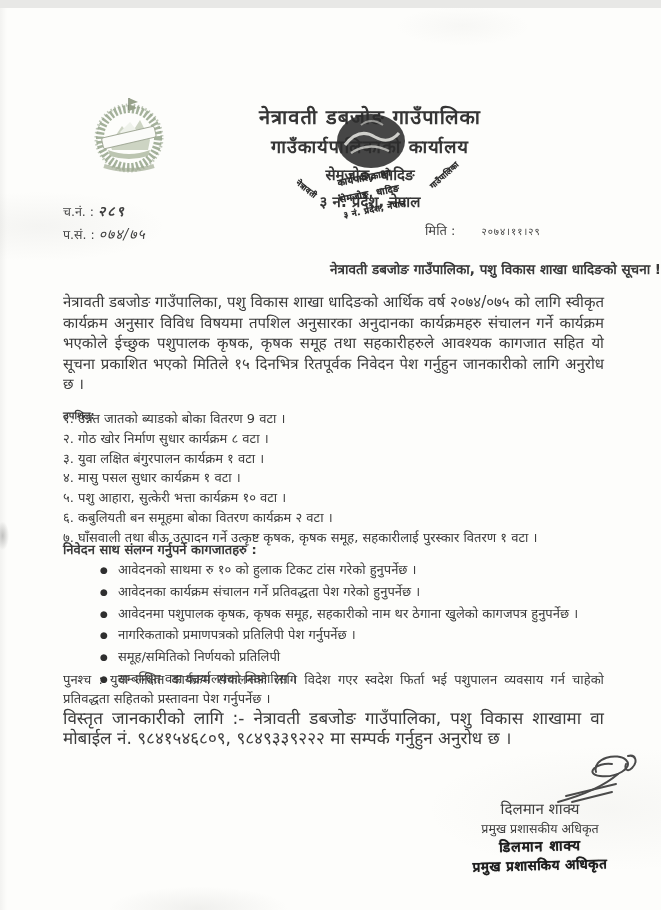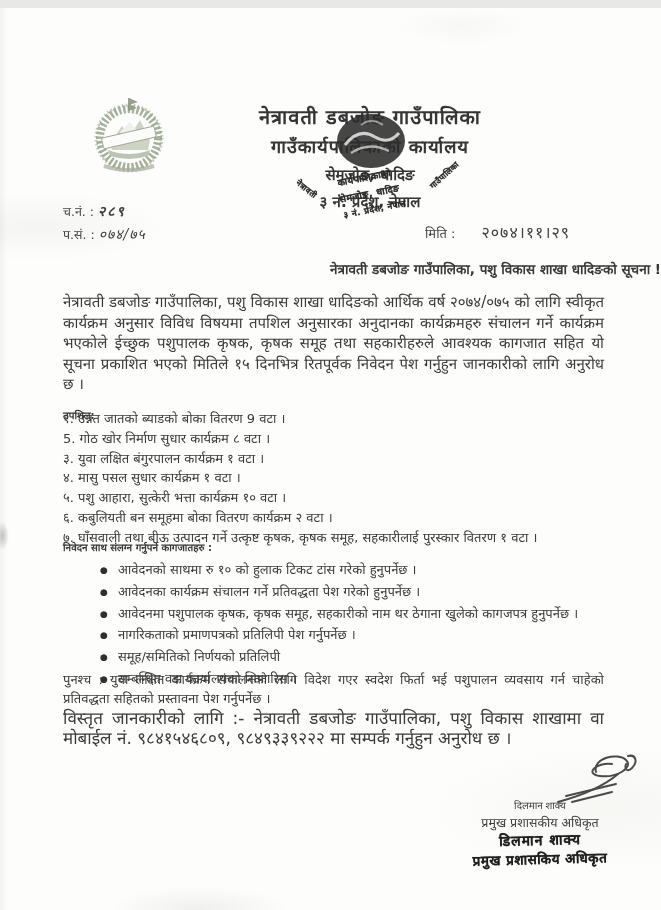--- a/index.html
+++ b/index.html
@@ -33,36 +33,36 @@
   .stamp .arcR{right:6px;top:58px;font-size:8px;transform:rotate(-42deg);}
   .stamp .l1{left:44px;top:60px;font-size:9.5px;transform:rotate(-11deg);}
   .stamp .l2{left:46px;top:76px;font-size:9.5px;transform:rotate(-11deg);}
   .stamp .l3{left:50px;top:92px;font-size:8.5px;transform:rotate(-11deg);}
   
   .meta-left{left:63px;top:192px;font-size:12.5px;line-height:23px;color:#444;}
   .hand{font-family:"DejaVu Serif","Liberation Serif",serif;font-style:italic;color:#3f3f3f;}
   .hand.big{font-size:14px;font-weight:bold;letter-spacing:2px;}
   .hand.mid{font-size:14px;letter-spacing:1px;}
   .meta-date{left:425px;top:213px;font-size:13px;color:#444;}
-  .meta-date .hand{margin-left:26px;font-size:16px;letter-spacing:1px;font-style:normal;}
+  .meta-date .hand{margin-left:26px;font-size:10px;letter-spacing:1px;font-style:normal;}
   
   .subject{left:0;top:252px;width:661px;text-align:right;font-size:13.5px;font-weight:600;color:#383838;}
   .bodypar{left:63px;top:284px;width:541px;font-size:15px;line-height:20.5px;text-align:justify;margin:0;}
   .d-head{left:63px;top:400px;font-size:10px;font-weight:600;}
   .d-list{left:63px;top:401px;width:545px;font-size:13px;line-height:19.8px;}
-  .docs-head{left:63px;top:532px;font-size:10px;font-weight:600;}
+  .docs-head{left:63px;top:532px;font-size:13px;font-weight:600;}
   .docs-list{left:100px;top:551px;width:520px;font-size:13px;line-height:21.8px;list-style:none;margin:0;padding:0;}
   .docs-list li{position:relative;padding-left:18px;}
   .docs-list li::before{content:"●";position:absolute;left:0;top:1px;font-size:9px;color:#2f2f2f;}
   .ps{left:63px;top:662px;width:541px;font-size:13px;line-height:19px;margin:0;text-align:justify;}
   .contact{left:63px;top:700px;width:541px;font-size:17px;line-height:20px;margin:0;text-align:justify;}
   
   .sig{left:440px;top:744px;width:200px;text-align:center;}
   .sig svg{display:block;margin:0 auto -6px 60px;}
-  .sig .name{font-size:10px;color:#3c3c3c;margin-top:-4px;font-family:Liberation Serif, serif;}
+  .sig .name{font-size:15px;color:#3c3c3c;margin-top:-4px;}
   .sig .title{font-size:12.5px;color:#3c3c3c;margin-top:2px;}
   .sig .sname{font-size:14px;font-weight:bold;color:#1e1e1e;letter-spacing:1px;margin-top:-1px;
     text-shadow:0 0 .7px rgba(0,0,0,.75);transform:rotate(-1.5deg);}
   .sig .stitle{font-size:13.5px;font-weight:bold;color:#1e1e1e;letter-spacing:.5px;
     text-shadow:0 0 .7px rgba(0,0,0,.75);transform:rotate(-1.5deg);margin-top:1px;}
 </style>
 </head>
 <body>
 
 <div class="page">
@@ -118,21 +118,21 @@
     <span>मिति :</span><span class="hand">२०७४।११।२९</span>
   </div>
 
   <div class="abs subject">नेत्रावती डबजोङ गाउँपालिका, पशु विकास शाखा धादिङको सूचना !</div>
 
   <p class="abs bodypar">नेत्रावती डबजोङ गाउँपालिका, पशु विकास शाखा धादिङको आर्थिक वर्ष २०७४/०७५ को लागि स्वीकृत कार्यक्रम अनुसार विविध विषयमा तपशिल अनुसारका अनुदानका कार्यक्रमहरु संचालन गर्ने कार्यक्रम भएकोले ईच्छुक पशुपालक कृषक, कृषक समूह तथा सहकारीहरुले आवश्यक कागजात सहित यो सूचना प्रकाशित भएको मितिले १५ दिनभित्र रितपूर्वक निवेदन पेश गर्नुहुन जानकारीको लागि अनुरोध छ ।</p>
 
   <div class="abs d-head">तपशिल:</div>
   <div class="abs d-list">
     <div>१. उन्नत जातको ब्याडको बोका वितरण 9 वटा ।</div>
-    <div>5. गोठ खोर निर्माण सुधार कार्यक्रम ८ वटा ।</div>
+    <div>२. गोठ खोर निर्माण सुधार कार्यक्रम ८ वटा ।</div>
     <div>३. युवा लक्षित बंगुरपालन कार्यक्रम १ वटा ।</div>
     <div>४. मासु पसल सुधार कार्यक्रम १ वटा ।</div>
     <div>५. पशु आहारा, सुत्केरी भत्ता कार्यक्रम १० वटा ।</div>
     <div>६. कबुलियती बन समूहमा बोका वितरण कार्यक्रम २ वटा ।</div>
     <div>७. घाँसवाली तथा बीऊ उत्पादन गर्ने उत्कृष्ट कृषक, कृषक समूह, सहकारीलाई पुरस्कार वितरण १ वटा ।</div>
   </div>
 
   <div class="abs docs-head">निवेदन साथ संलग्न गर्नुपर्ने कागजातहरु :</div>
   <ul class="abs docs-list">
     <li>आवेदनको साथमा रु १० को हुलाक टिकट टांस गरेको हुनुपर्नेछ ।</li>

